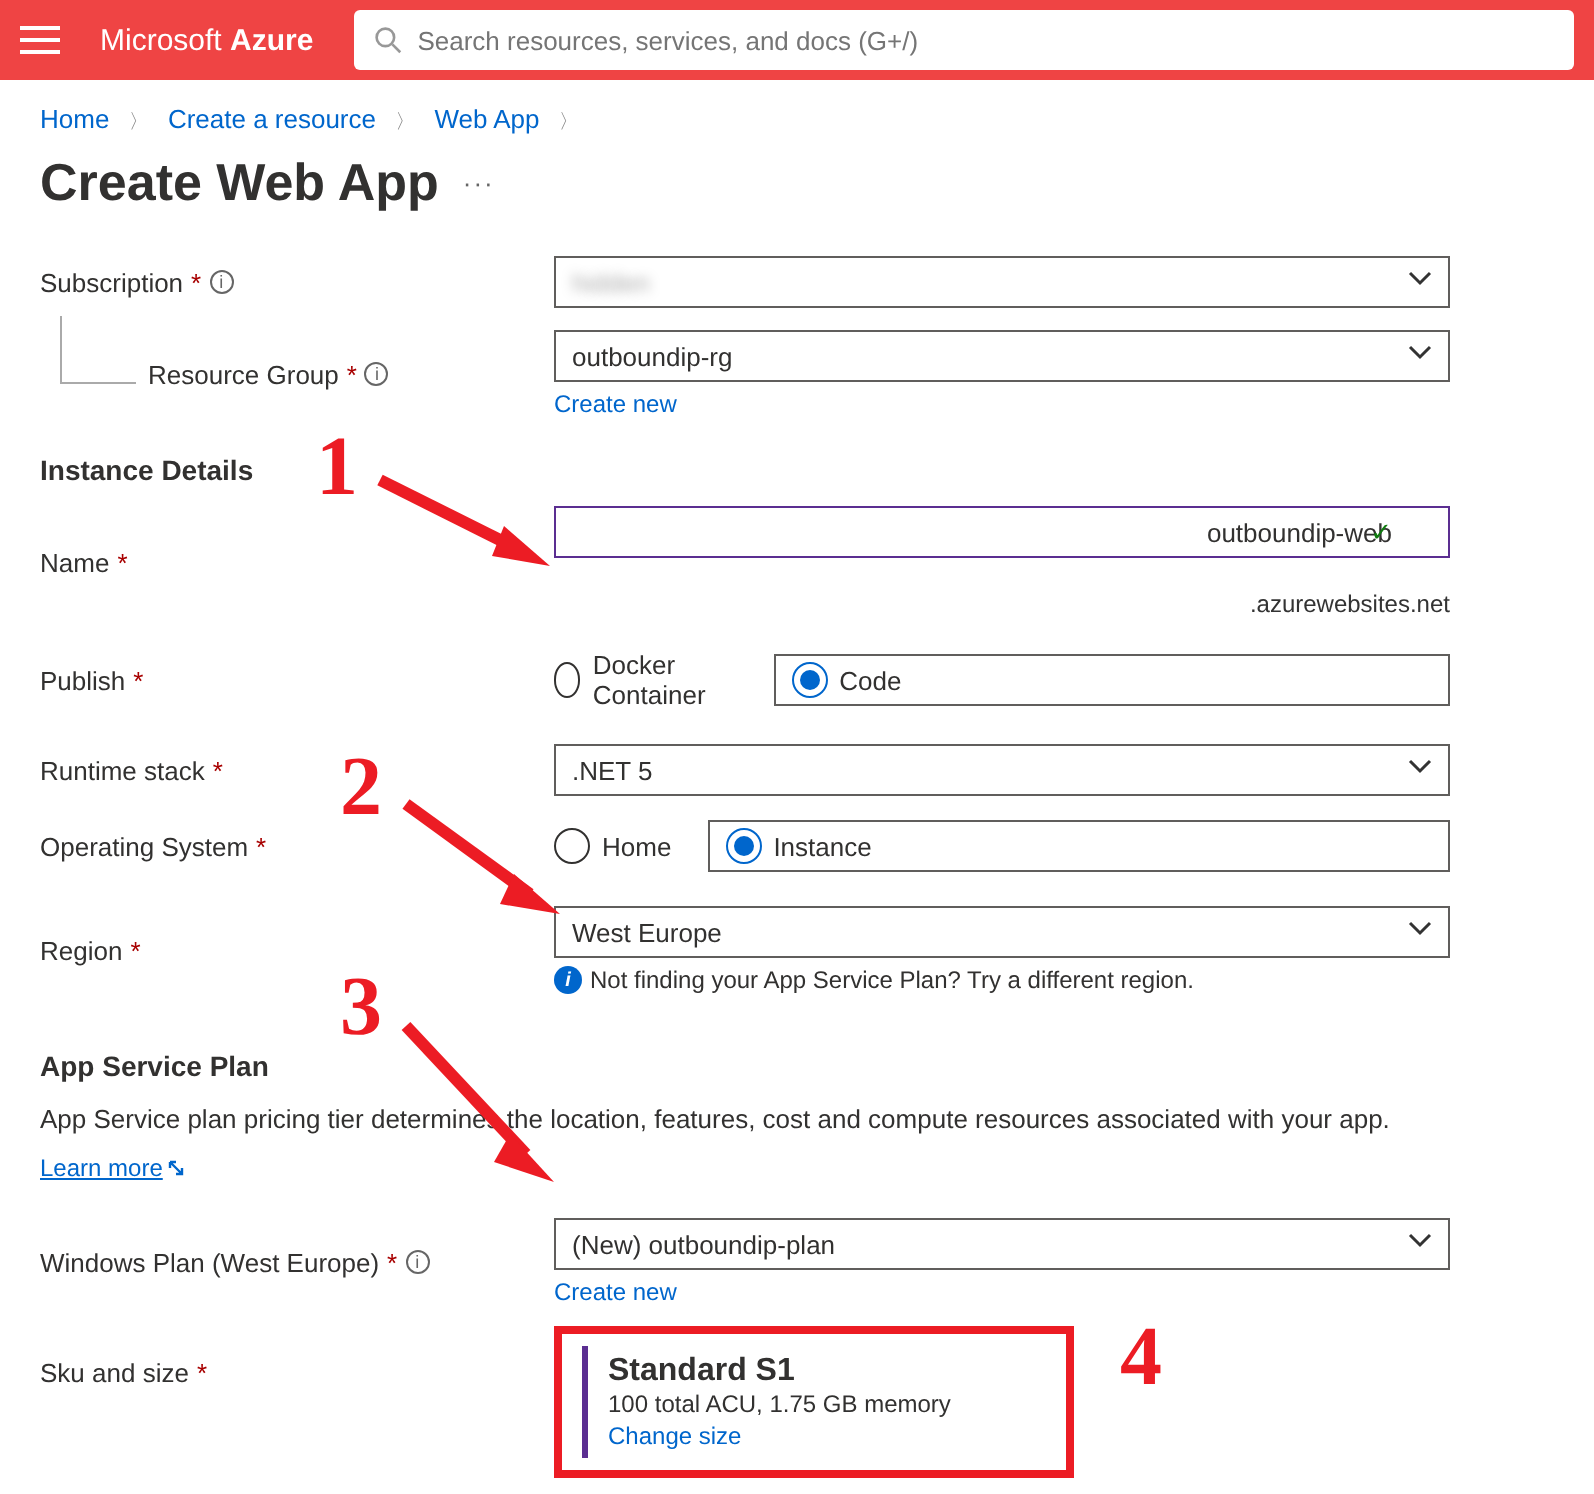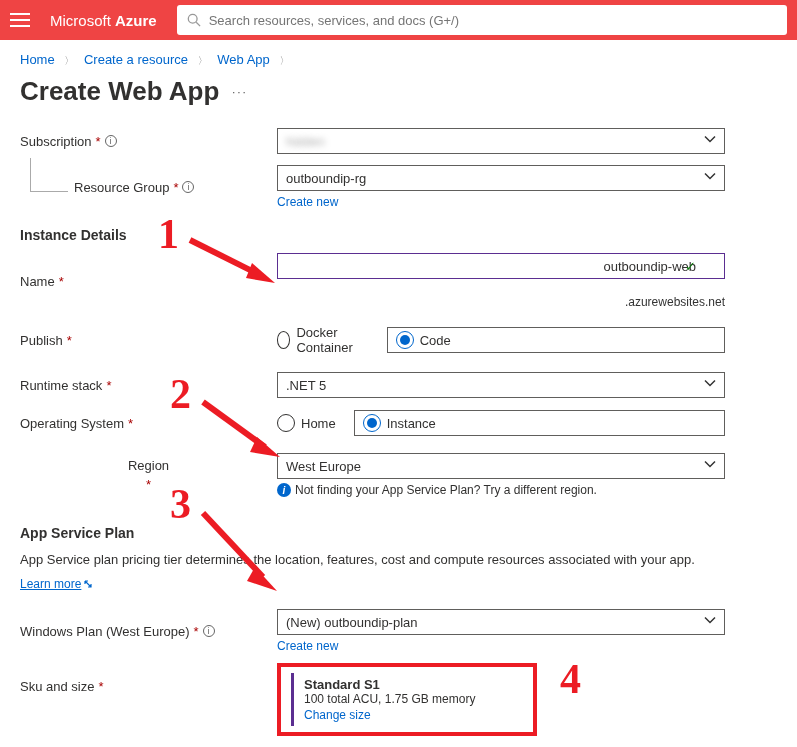--- a/index.html
+++ b/index.html
@@ -52,21 +52,21 @@
 .radio.sel .rdot { border-color: #0066cc; }
 .radio.sel .rdot::after { content: ""; width: 10px; height: 10px; background: #0066cc; border-radius: 50%; }
 
 
 .hint { font-size: 12px; color: #323130; margin-top: 4px; display: flex; align-items: center; gap: 4px; }
 .hint .bubble { width: 14px; height: 14px; background: #0066cc; color: #fff; border-radius: 50%; display: inline-flex; align-items: center; justify-content: center; font-size: 10px; font-weight: bold; font-style: italic; }
 
 
 .sku-wrap { border: 4px solid #ec1c24; padding: 6px 10px; width: 260px; }
 .sku { border-left: 3px solid #5b2e91; padding: 4px 10px; }
-.sku .t { font-weight: 600; font-size: 13px; }
+.sku .t { font-weight: 600; font-size: 16px; }
 .sku .d { font-size: 12px; }
 .sku .c { font-size: 12px; color: #0066cc; cursor: pointer; margin-top: 2px; }
 
 
 .annot { position: absolute; pointer-events: none; }
 .num { font: bold 42px "Segoe UI"; color: #ec1c24; position: absolute; }
 svg.arrow-svg line { stroke: #ec1c24; stroke-width: 6; }
 svg.arrow-svg polygon { fill: #ec1c24; }
 
 .bracket { position: absolute; left: 30px; top: 158px; width: 38px; height: 34px; border-left: 1px solid #aaa; border-bottom: 1px solid #aaa; }
@@ -203,21 +203,21 @@
           <span>Home</span>
         </div>
       <div class="radio sel">
           <span class="rdot"></span>
           <span>Instance</span>
         </div>
     </div>
   </div>
 
   <div class="row" style="margin-left:-32px; margin-top:16px;">
-    <div class="lbl" style="width:257px;flex-direction:column;">
+    <div class="lbl" style="width:257px;">
       <span>Region</span>
       <span class="req">*</span>
     </div>
     <div class="ctrl">
       <div class="sel">
         <span>West Europe</span>
         <span class="chev"><svg viewBox="0 0 12 12">
               <path d="M1 3l5 5 5-5" fill="none" stroke="#333" stroke-width="1.5"></path>
             </svg></span>
       </div>

